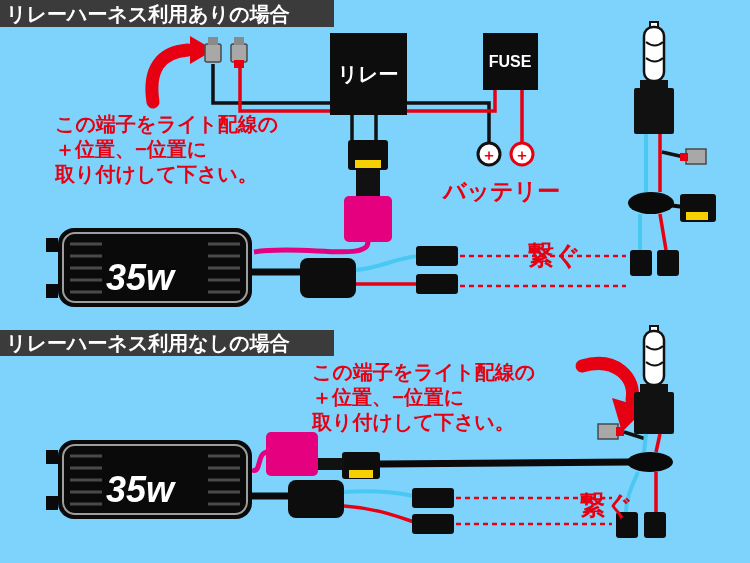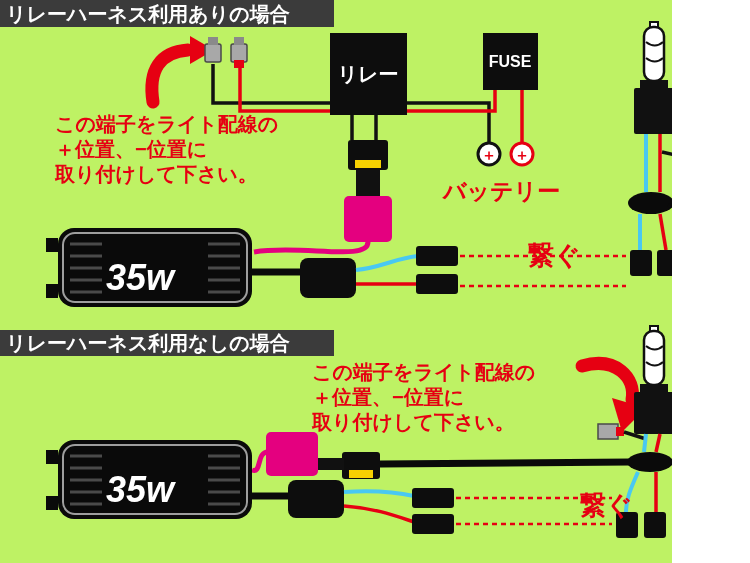--- a/index.html
+++ b/index.html
@@ -1,16 +1,16 @@
 <!DOCTYPE html>
 <html><head>
 <meta charset="utf-8">
 <style>
   html,body{margin:0;padding:0;background:#fff;}
-  .stage{position:relative;width:672px;height:563px;background:#bef264;overflow:hidden;}
+  .stage{position:relative;width:750px;height:563px;background:#7dd3fc;overflow:hidden;}
   svg text{font-family:"Liberation Sans","DejaVu Sans",sans-serif;}
   .hdr-bar{fill:#3b3b3b;}
   .hdr-text{fill:#ffffff;font-size:20px;font-weight:bold;}
   .note-text{fill:#e60012;font-size:20px;font-weight:bold;}
   .white-label{fill:#ffffff;font-weight:600;}
   .red-label{fill:#e60012;font-weight:bold;}
   .blackbox{fill:#0d0d0d;}
   .wire-black{stroke:#111111;stroke-width:3.5;fill:none;}
   .wire-black-thick{stroke:#0a0a0a;stroke-width:7;fill:none;}
   .wire-red{stroke:#e60012;stroke-width:3.5;fill:none;}

